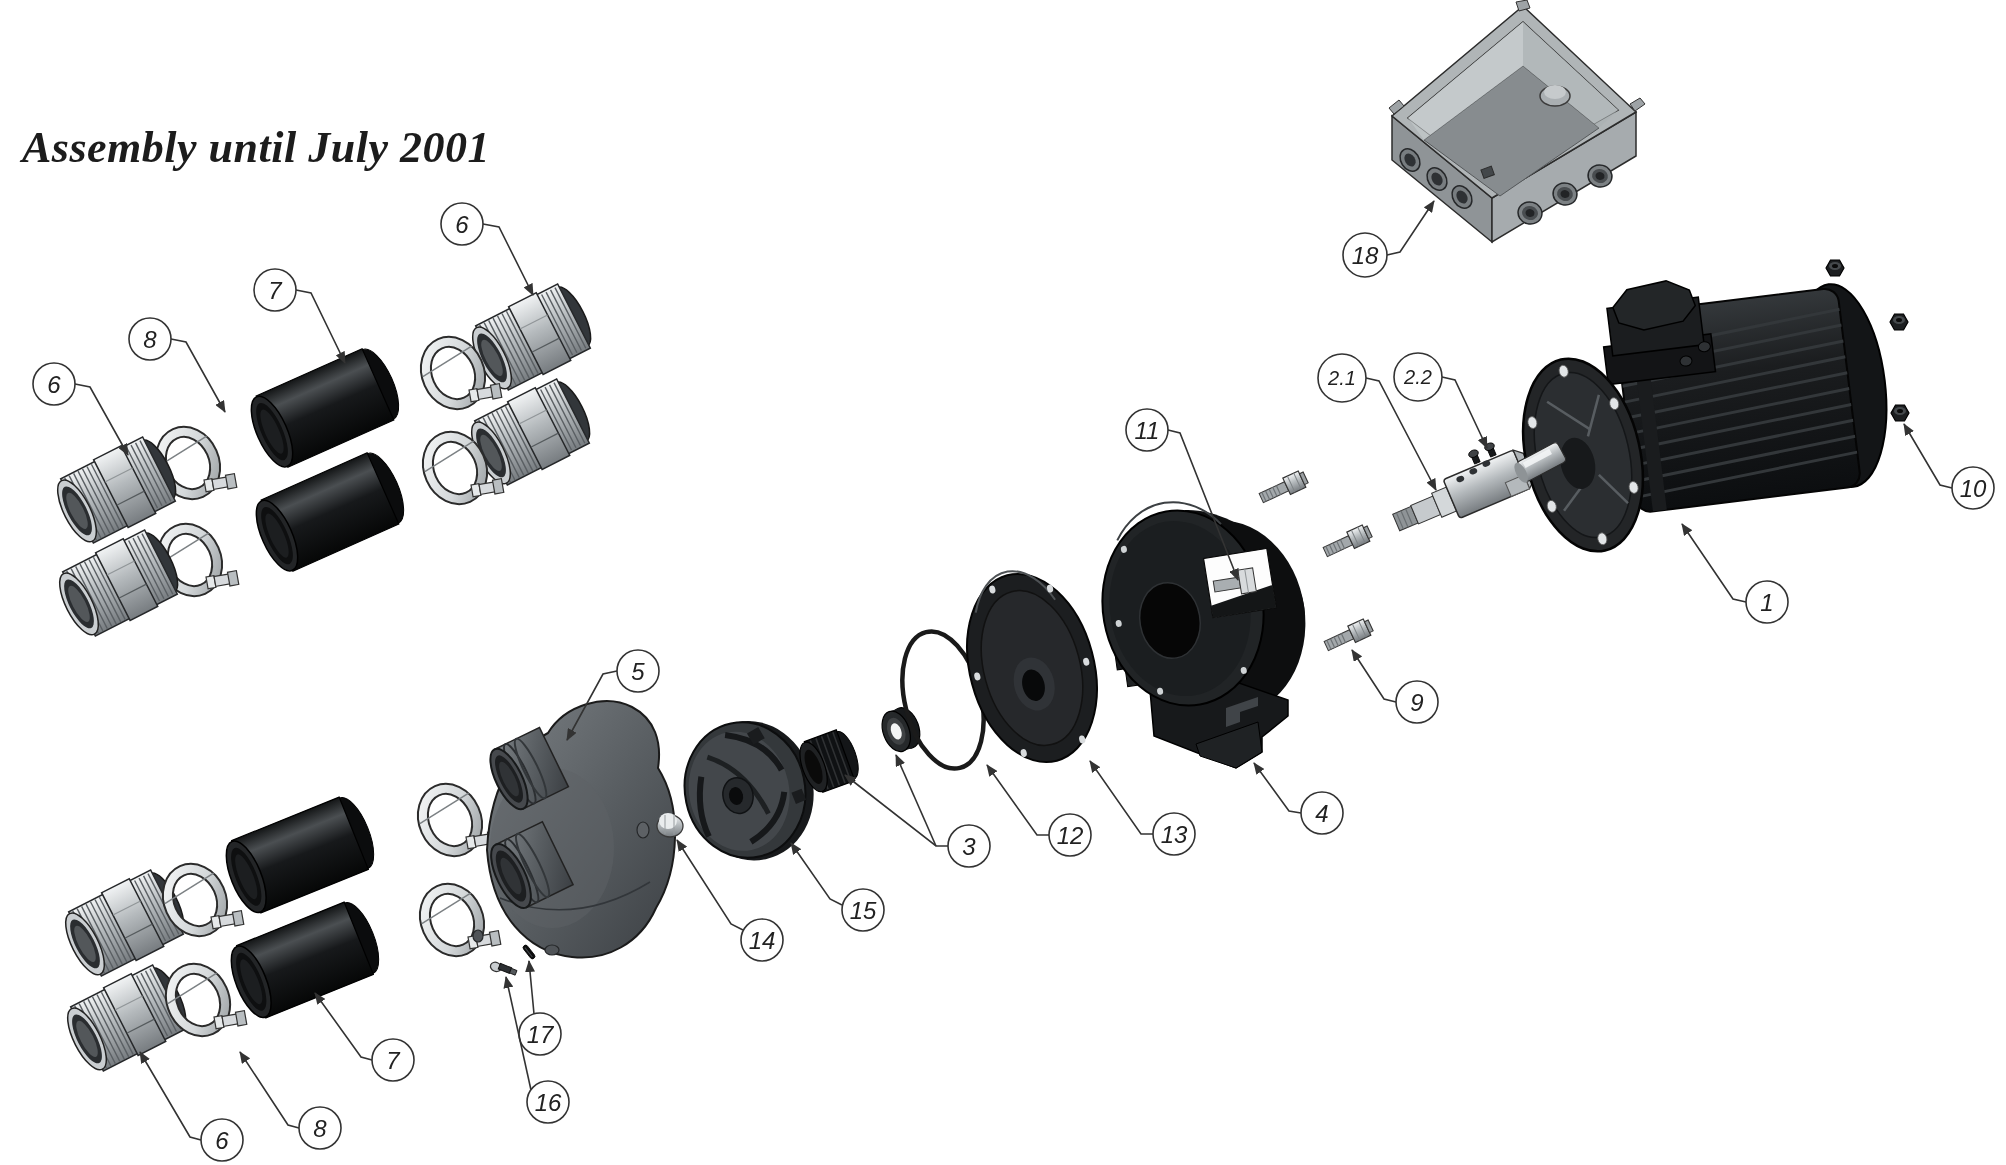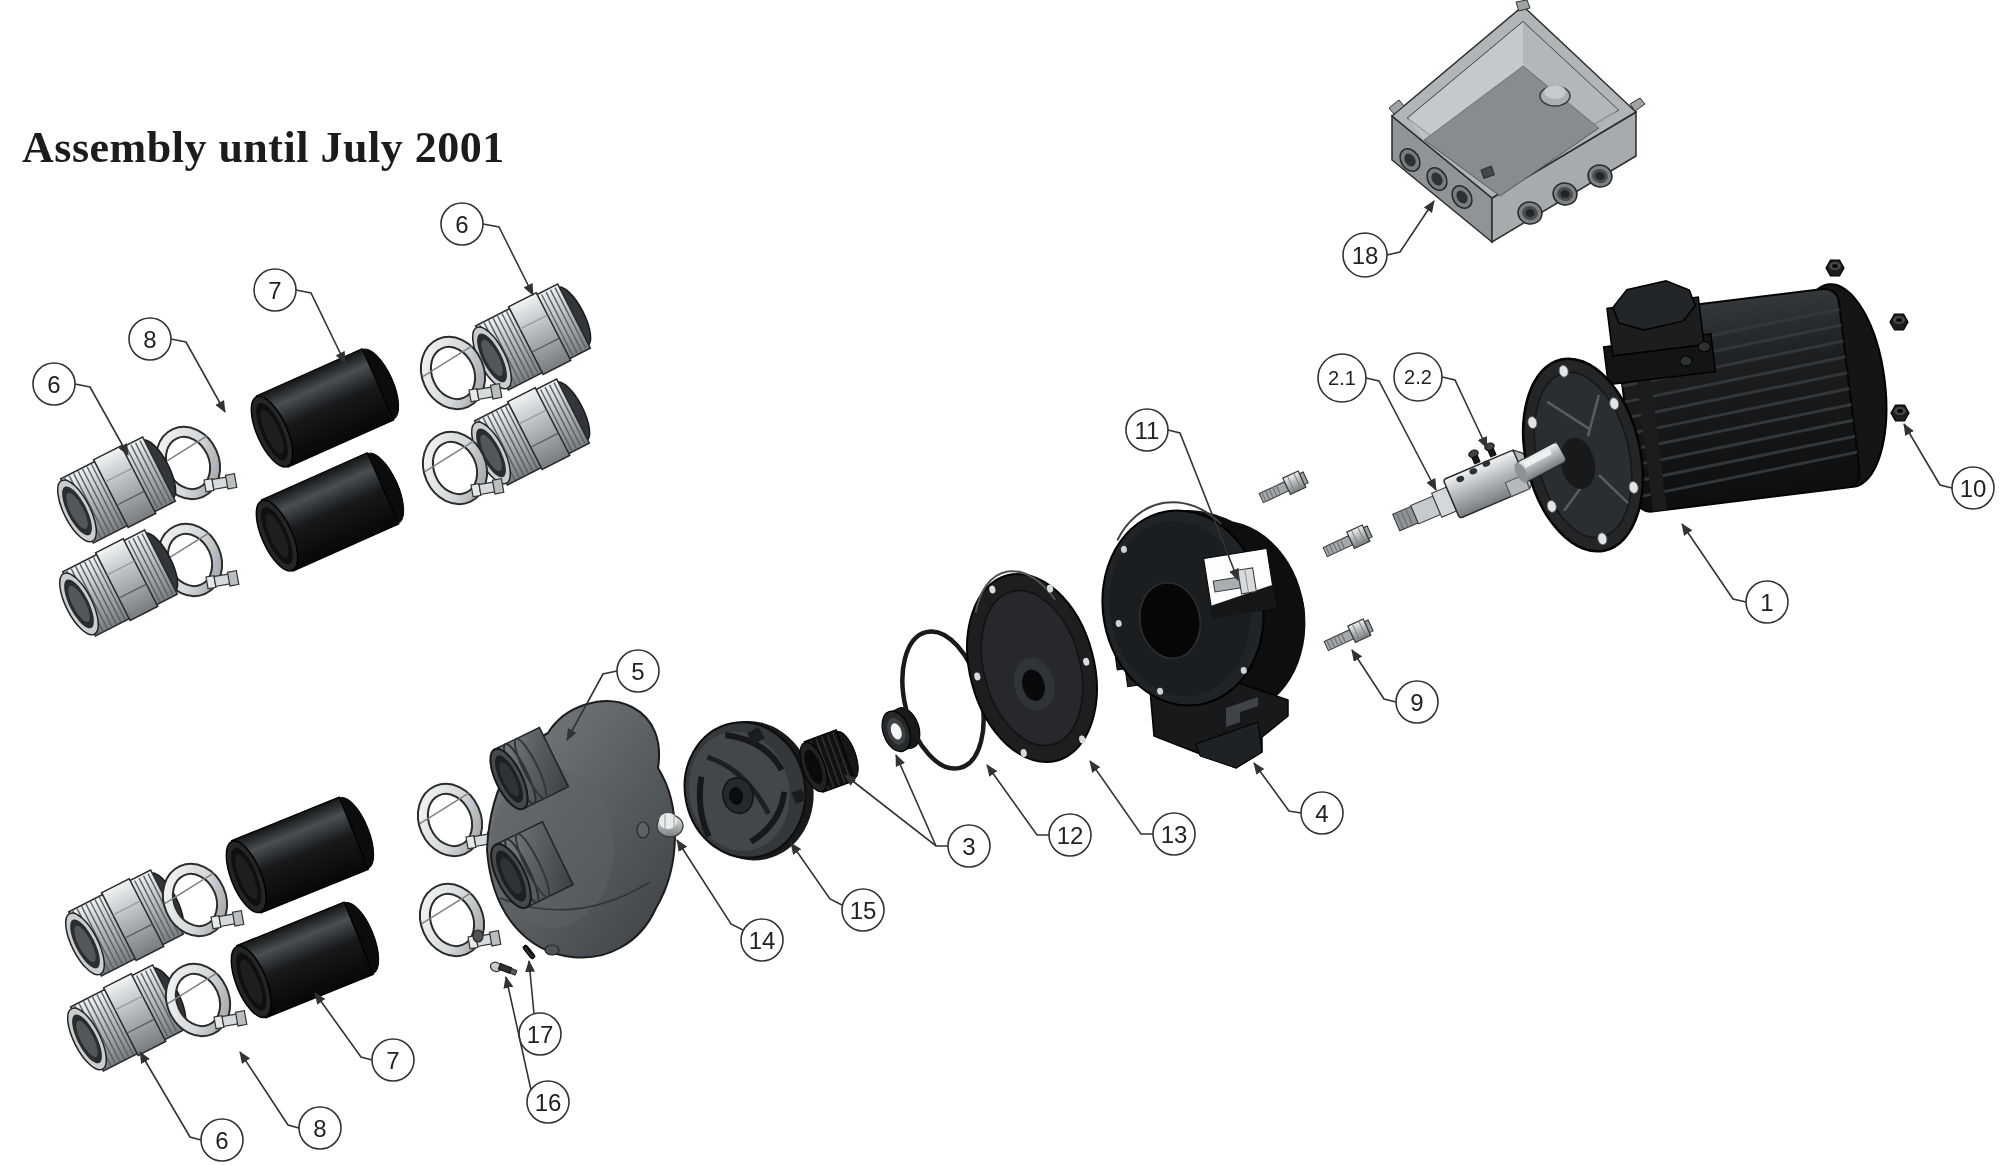--- a/index.html
+++ b/index.html
@@ -1,17 +1,17 @@
 <!DOCTYPE html>
 <html><head>
 <meta charset="utf-8">
 <style>
   html,body{margin:0;padding:0;background:#ffffff;}
   .page{position:relative;width:2006px;height:1165px;background:#8b5cf6;overflow:hidden;
-        font-family:"Liberation Sans",sans-serif;}
+        font-family:"Liberation Sans",sans-serif;font-style:italic;}
   svg text.callout-label{font-family:"Liberation Sans",sans-serif;fill:#222;}
   svg text.diagram-title{font-family:"Liberation Serif",serif;font-weight:bold;font-size:44px;fill:#1c1c1c;letter-spacing:0.5px;}
 </style>
 </head>
 <body>
 
 <div class="page">
 <svg width="2006" height="1165" viewBox="0 0 2006 1165" xmlns="http://www.w3.org/2000/svg">
   <defs>
     <marker id="arrowhead" markerWidth="12" markerHeight="10" refX="11" refY="5" orient="auto" markerUnits="userSpaceOnUse">

